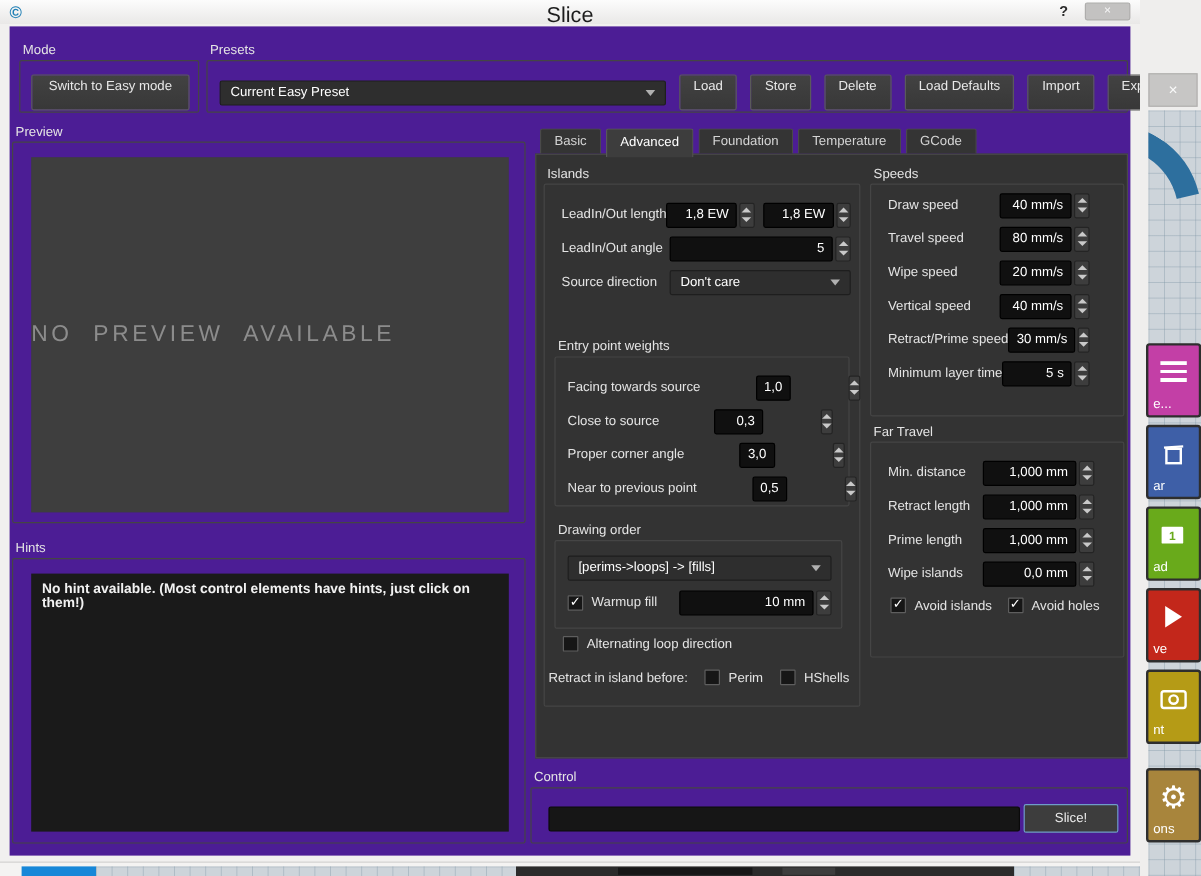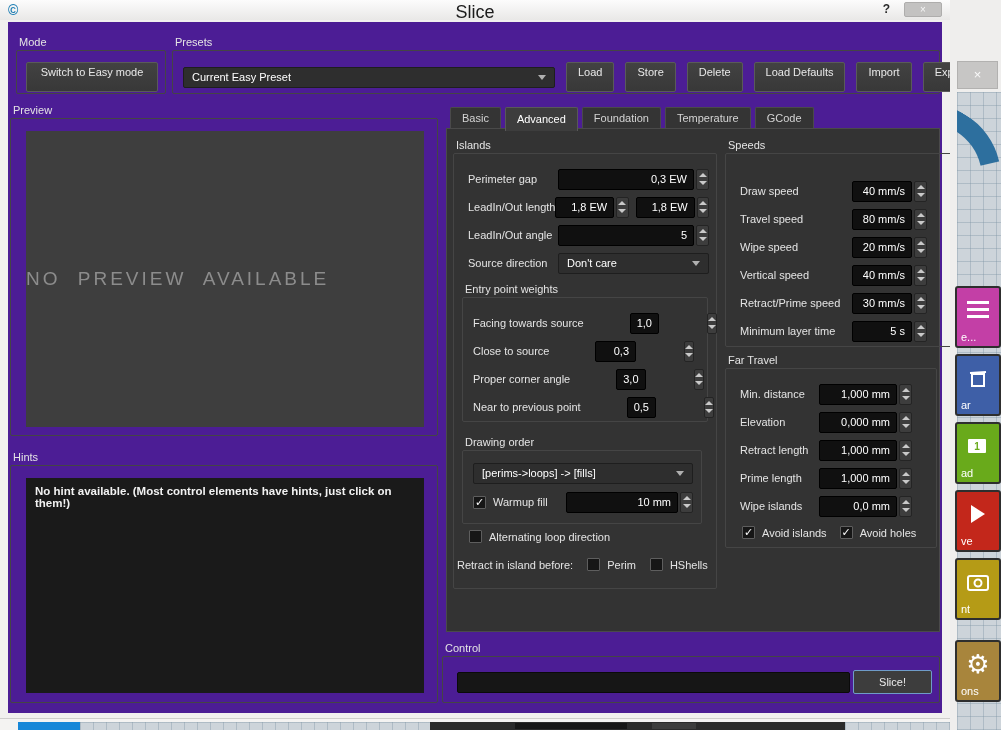--- a/index.html
+++ b/index.html
@@ -84,21 +84,21 @@
   .grp-draw { left:8px; top:296px; width:240px; height:74px; }
   .grp-draw .dd { margin:12px 8px 0 10px; }
   .grp-draw .frow { margin:7px 8px 0 10px; }
   .w-warm { width:112px; }
   .cb-label { margin-left:7px; white-space:nowrap; }
   .row-alt { position:absolute; left:15px; top:376px; display:flex; align-items:center; }
   .row-retract { position:absolute; left:3px; top:404px; display:flex; align-items:center; }
   .row-retract .cb { margin-left:14px; }
 
   
-  .grp-speeds { left:278px; top:24px; width:231px; height:194px; padding-top:20px; }
+  .grp-speeds { left:278px; top:24px; width:212px; height:194px; padding-top:0; }
   .grp-speeds .frow { margin-left:14px; margin-right:28px; }
   .w-speed { width:60px; }
   .grp-far { left:278px; top:239px; width:212px; height:180px; padding-top:8px; }
   .grp-far .frow { margin-left:14px; margin-right:24px; }
   .w-far { width:78px; }
   .row-avoid { display:flex; align-items:center; margin:9px 0 0 16px; }
   .row-avoid .cb2 { margin-left:13px; }
 
   
   .grp-control { left:434px; top:634px; width:498px; height:47px; }
@@ -195,28 +195,20 @@
       <span class="tab">Temperature</span>
       <span class="tab">GCode</span>
     </div>
 
     <div class="tabpanel">
 
       <div class="grp grp-islands">
         <span class="glabel">Islands</span>
 
         <div class="frow">
-          <span class="flabel">Perimeter gap</span>
-          <span class="spin w-main">0,3 EW</span>
-          <span class="spinner">
-              <i class="tri-up"></i>
-              <i class="tri-dn"></i>
-            </span>
-        </div>
-        <div class="frow">
           <span class="flabel">LeadIn/Out length</span>
           <span class="spin w-lead">1,8 EW</span>
           <span class="spinner">
               <i class="tri-up"></i>
               <i class="tri-dn"></i>
             </span>
           <span style="width:8px"></span>
           <span class="spin w-lead">1,8 EW</span>
           <span class="spinner">
               <i class="tri-up"></i>
@@ -362,28 +354,20 @@
         <span class="glabel">Far Travel</span>
         <div class="frow">
           <span class="flabel">Min. distance</span>
           <span class="spin w-far">1,000 mm</span>
           <span class="spinner">
               <i class="tri-up"></i>
               <i class="tri-dn"></i>
             </span>
         </div>
         <div class="frow">
-          <span class="flabel">Elevation</span>
-          <span class="spin w-far">0,000 mm</span>
-          <span class="spinner">
-              <i class="tri-up"></i>
-              <i class="tri-dn"></i>
-            </span>
-        </div>
-        <div class="frow">
           <span class="flabel">Retract length</span>
           <span class="spin w-far">1,000 mm</span>
           <span class="spinner">
               <i class="tri-up"></i>
               <i class="tri-dn"></i>
             </span>
         </div>
         <div class="frow">
           <span class="flabel">Prime length</span>
           <span class="spin w-far">1,000 mm</span>

